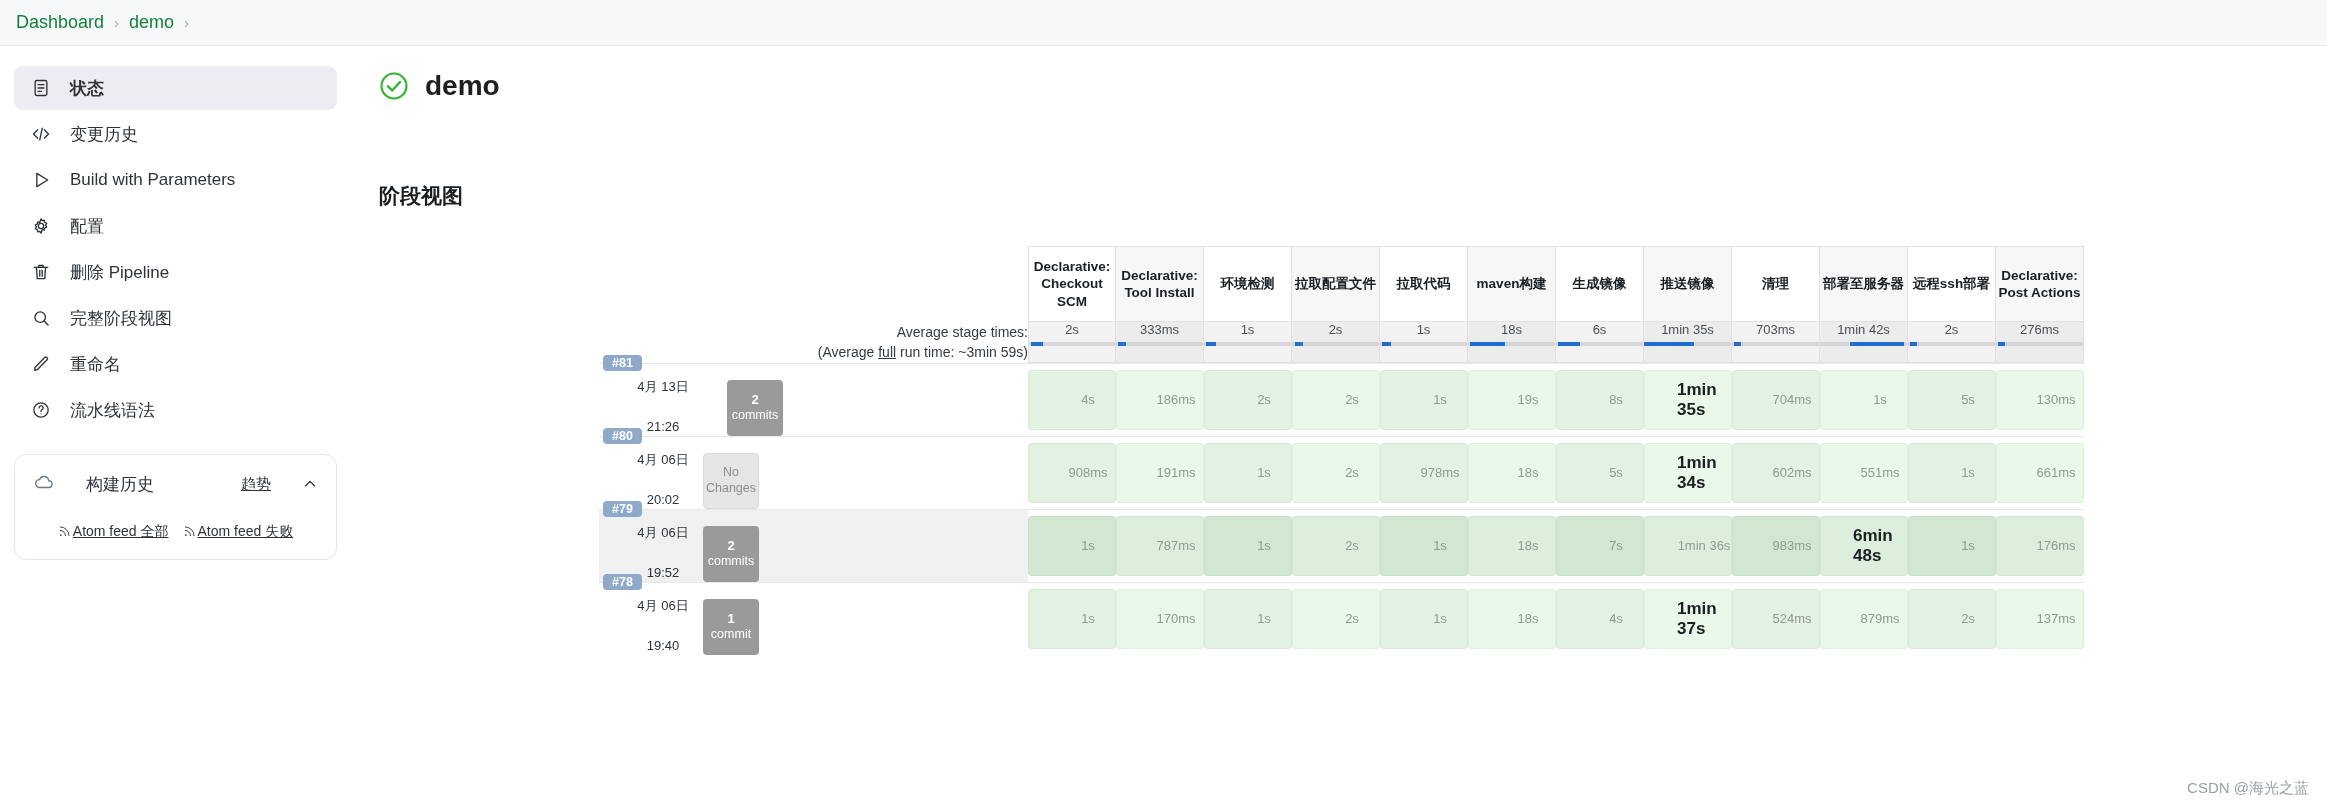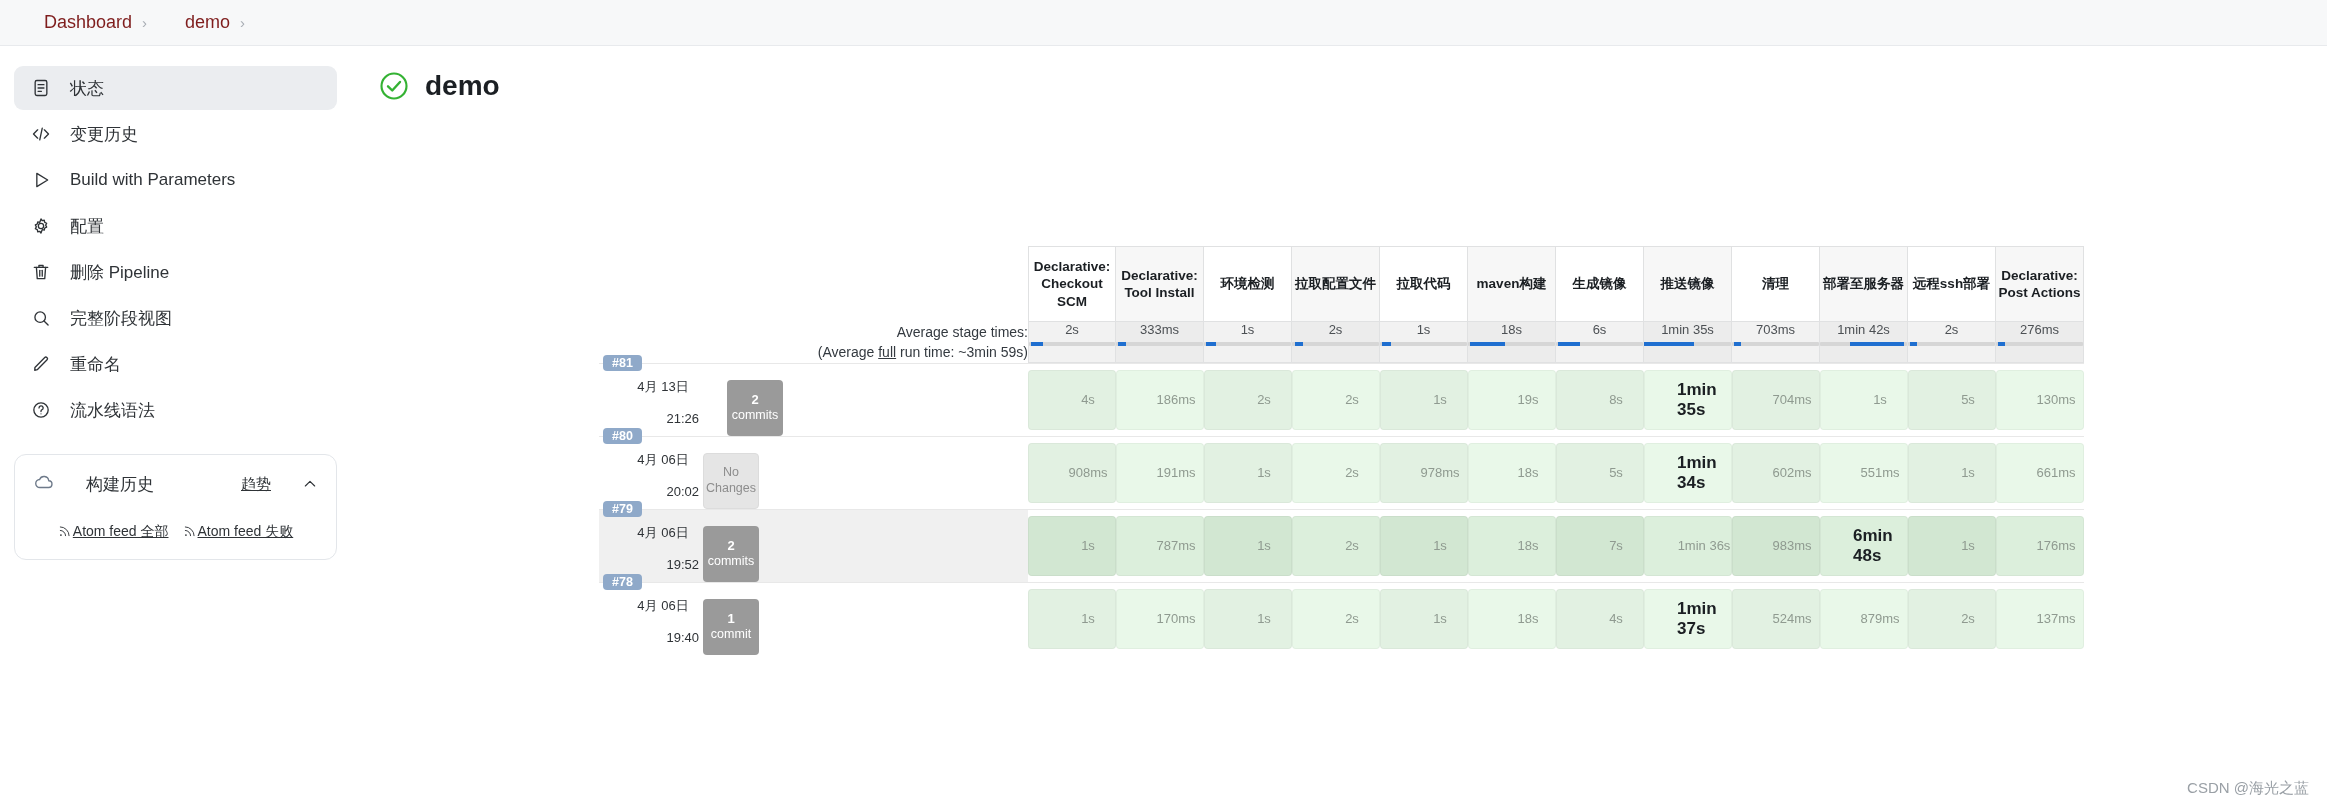--- a/index.html
+++ b/index.html
@@ -15,37 +15,37 @@
   .breadcrumb-bar {
     height: 46px;
     background: #f7f8f9;
     border-bottom: 1px solid #e8eaed;
     display: flex;
     align-items: center;
     padding-left: 16px;
     gap: 10px;
   }
   .crumb { font-size: 18px; color: #3c4046; }
-  .crumb.link { color: #7f1d1d; margin-left: 28px; }
+  .crumb.link { color: #15803d; }
   .crumb-sep { font-size: 15px; color: #a8adb4; }
 
   
   .page { display: flex; height: 760px; }
 
   
   .sidebar { width: 355px; padding: 20px 18px 0 14px; flex: 0 0 355px; }
   .nav-item {
     display: flex; align-items: center; gap: 18px;
     height: 44px; padding: 0 16px;
     border-radius: 9px;
     font-size: 17px; color: #2f3337;
     cursor: pointer;
     margin-bottom: 2px;
   }
-  .nav-item.active { background: #ebedf0; font-weight: 400; }
+  .nav-item.active { background: #ebedf0; font-weight: 700; }
   .nav-ico { width: 22px; height: 22px; flex: 0 0 22px; color: #2f3337;
              display: flex; align-items: center; justify-content: center; }
   .nav-ico svg { width: 20px; height: 20px; stroke: currentColor; fill: none;
                  stroke-width: 1.6; stroke-linecap: round; stroke-linejoin: round; }
 
   .card {
     margin-top: 22px;
     border: 1px solid #e3e6ea;
     border-radius: 12px;
     padding: 16px 18px 18px 18px;
@@ -132,21 +132,21 @@
     vertical-align: top;
   }
   .row-hover .bn-cell, .row-hover .meta-cell, .row-hover .spacer-cell { background: #f0f0f0; }
   .bn-badge {
     position: absolute; left: 4px; top: -9px;
     background: #8fa9c9; color: #fff;
     font-size: 12.5px; font-weight: 600;
     border-radius: 4px; padding: 1px 9px;
   }
   .bdate { font-size: 13px; color: #2f3337; text-align: center; line-height: 1.35; }
-  .btime { font-size: 13px; color: #2f3337; text-align: right; margin-top: 16px; }
+  .btime { font-size: 13px; color: #2f3337; text-align: center; margin-top: 24px; }
   .commit-box {
     width: 56px; height: 56px; border-radius: 4px;
     background: #9a9a9a; color: #fff;
     display: flex; flex-direction: column;
     align-items: center; justify-content: center;
     font-size: 12.5px; line-height: 1.25; text-align: center;
   }
   .commit-box b { font-size: 13px; font-weight: 700; }
   .commit-box.none { background: #e5e5e5; color: #8d8d8d; border: 1px solid #dcdcdc; }
   .spacer-cell { width: 100px; background: #fff; }
@@ -318,20 +318,21 @@
     <div class="title-row">
       <span class="ok-badge">
         <svg viewBox="0 0 24 24">
             <circle cx="12" cy="12" r="10" fill="none" stroke="#34b233" stroke-width="1.7"></circle>
             <polyline points="7.2,12.3 10.6,15.6 16.8,8.8" fill="none" stroke="#34b233" stroke-width="1.9" stroke-linecap="round" stroke-linejoin="round"></polyline>
           </svg>
       </span>
       <span class="page-title">demo</span>
     </div>
 
+    <div class="section-title">阶段视图</div>
 
     <div class="stageview">
       <table class="sv-table">
         <thead>
           <tr>
             <td class="lead-col"></td>
             <td class="lead-pad"></td>
 
           <td class="hdr-cell first">Declarative: Checkout SCM</td>
               <td class="hdr-cell alt">Declarative: Tool Install</td>

